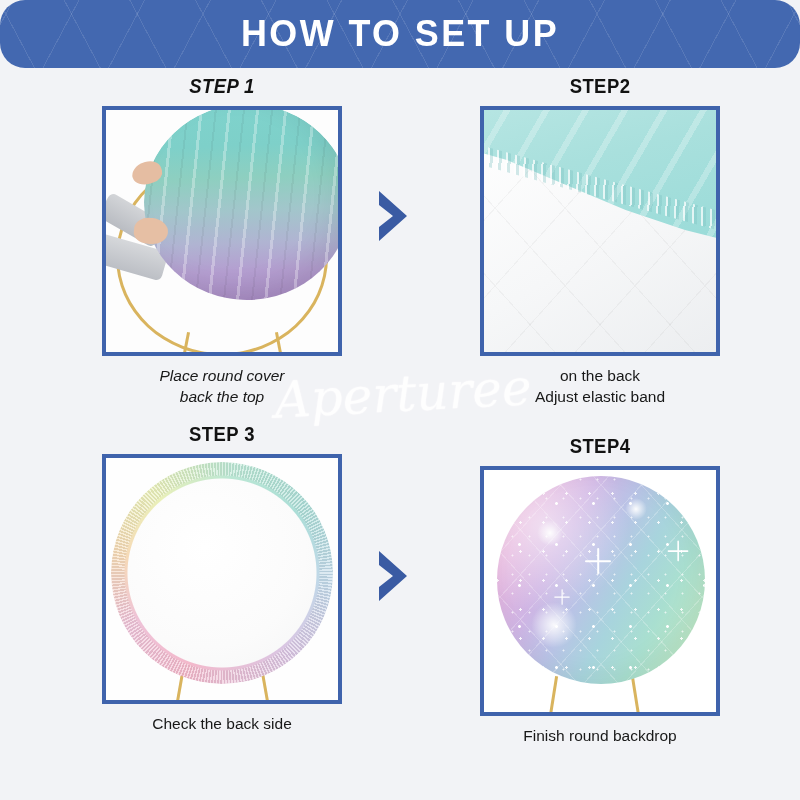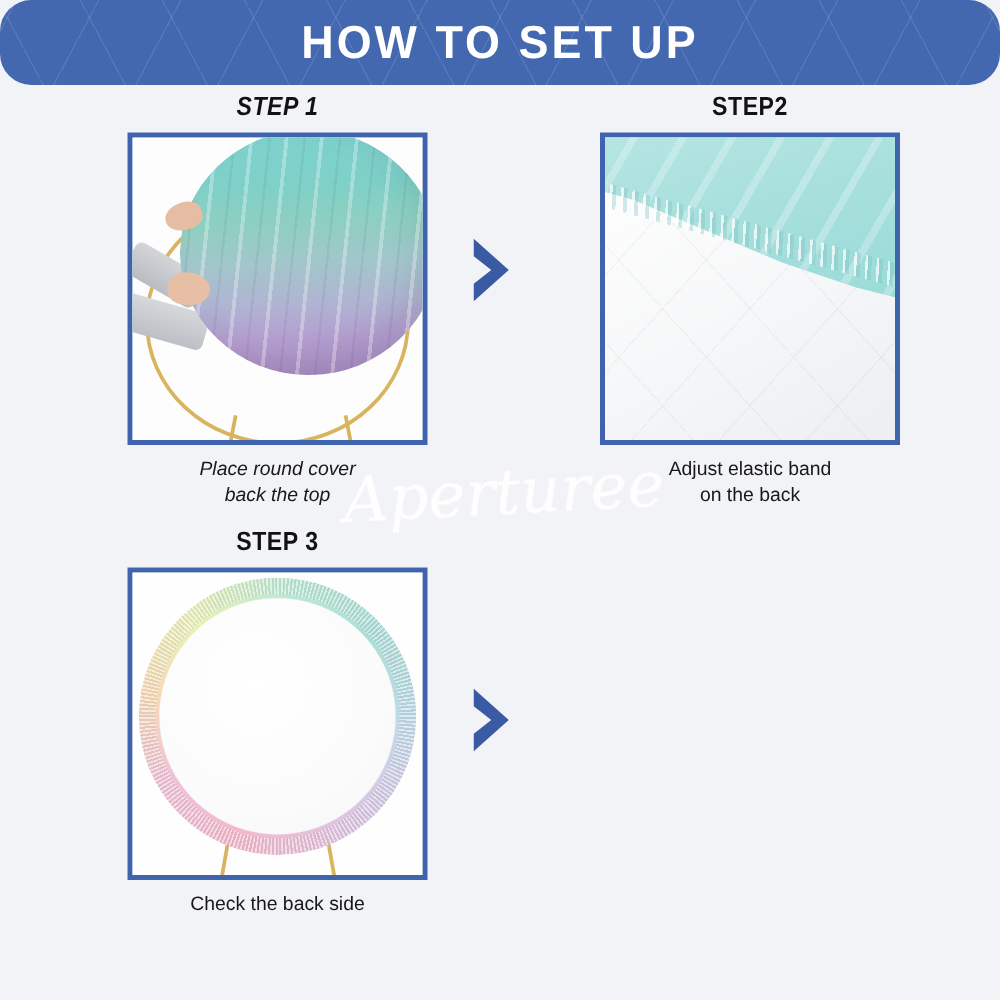--- a/index.html
+++ b/index.html
@@ -402,42 +402,65 @@
         <div class="scene">
           <div class="s2-white">
             <div class="s2-white-quilt"></div>
           </div>
           <div class="s2-mint"></div>
           <div class="s2-mint-sheen"></div>
           <div class="s2-elastic"></div>
         </div>
       </div>
       <div class="caption">
+        <div>on the back</div>
         <div>Adjust elastic band</div>
-        <div>on the back</div>
       </div>
     </div>
 
     <div class="step step-3">
       <div class="step-label">STEP 3</div>
       <div class="frame">
         <div class="scene">
           <div class="s3-bg"></div>
           <div class="leg s3-leg-a"></div>
           <div class="leg s3-leg-b"></div>
           <div class="s3-disc"></div>
           <div class="s3-rim"></div>
           <div class="s3-rim-texture"></div>
         </div>
       </div>
       <div class="caption">
         <div>Check the back side</div>
       </div>
     </div>
 
+    <div class="step step-4">
+      <div class="step-label">STEP4</div>
+      <div class="frame">
+        <div class="scene">
+          <div class="s4-bg"></div>
+          <div class="leg s4-leg-a"></div>
+          <div class="leg s4-leg-b"></div>
+          <div class="s4-disc">
+            <div class="s4-grid"></div>
+            <div class="s4-stars"></div>
+            <div class="s4-glow"></div>
+            <div class="s4-glow2"></div>
+            <div class="s4-glow3"></div>
+            <div class="sparkle sp-1"></div>
+            <div class="sparkle sp-2"></div>
+            <div class="sparkle sp-3"></div>
+          </div>
+        </div>
+      </div>
+      <div class="caption">
+        <div>Finish round backdrop</div>
+      </div>
+    </div>
 
     <div class="arrow arrow-top">
       <svg viewBox="0 0 34 54" xmlns="http://www.w3.org/2000/svg">
         <polygon points="4,2 32,27 4,52 4,38 18,27 4,16" fill="#3a5ba3"></polygon>
       </svg>
     </div>
     <div class="arrow arrow-bottom">
       <svg viewBox="0 0 34 54" xmlns="http://www.w3.org/2000/svg">
         <polygon points="4,2 32,27 4,52 4,38 18,27 4,16" fill="#3a5ba3"></polygon>
       </svg>

